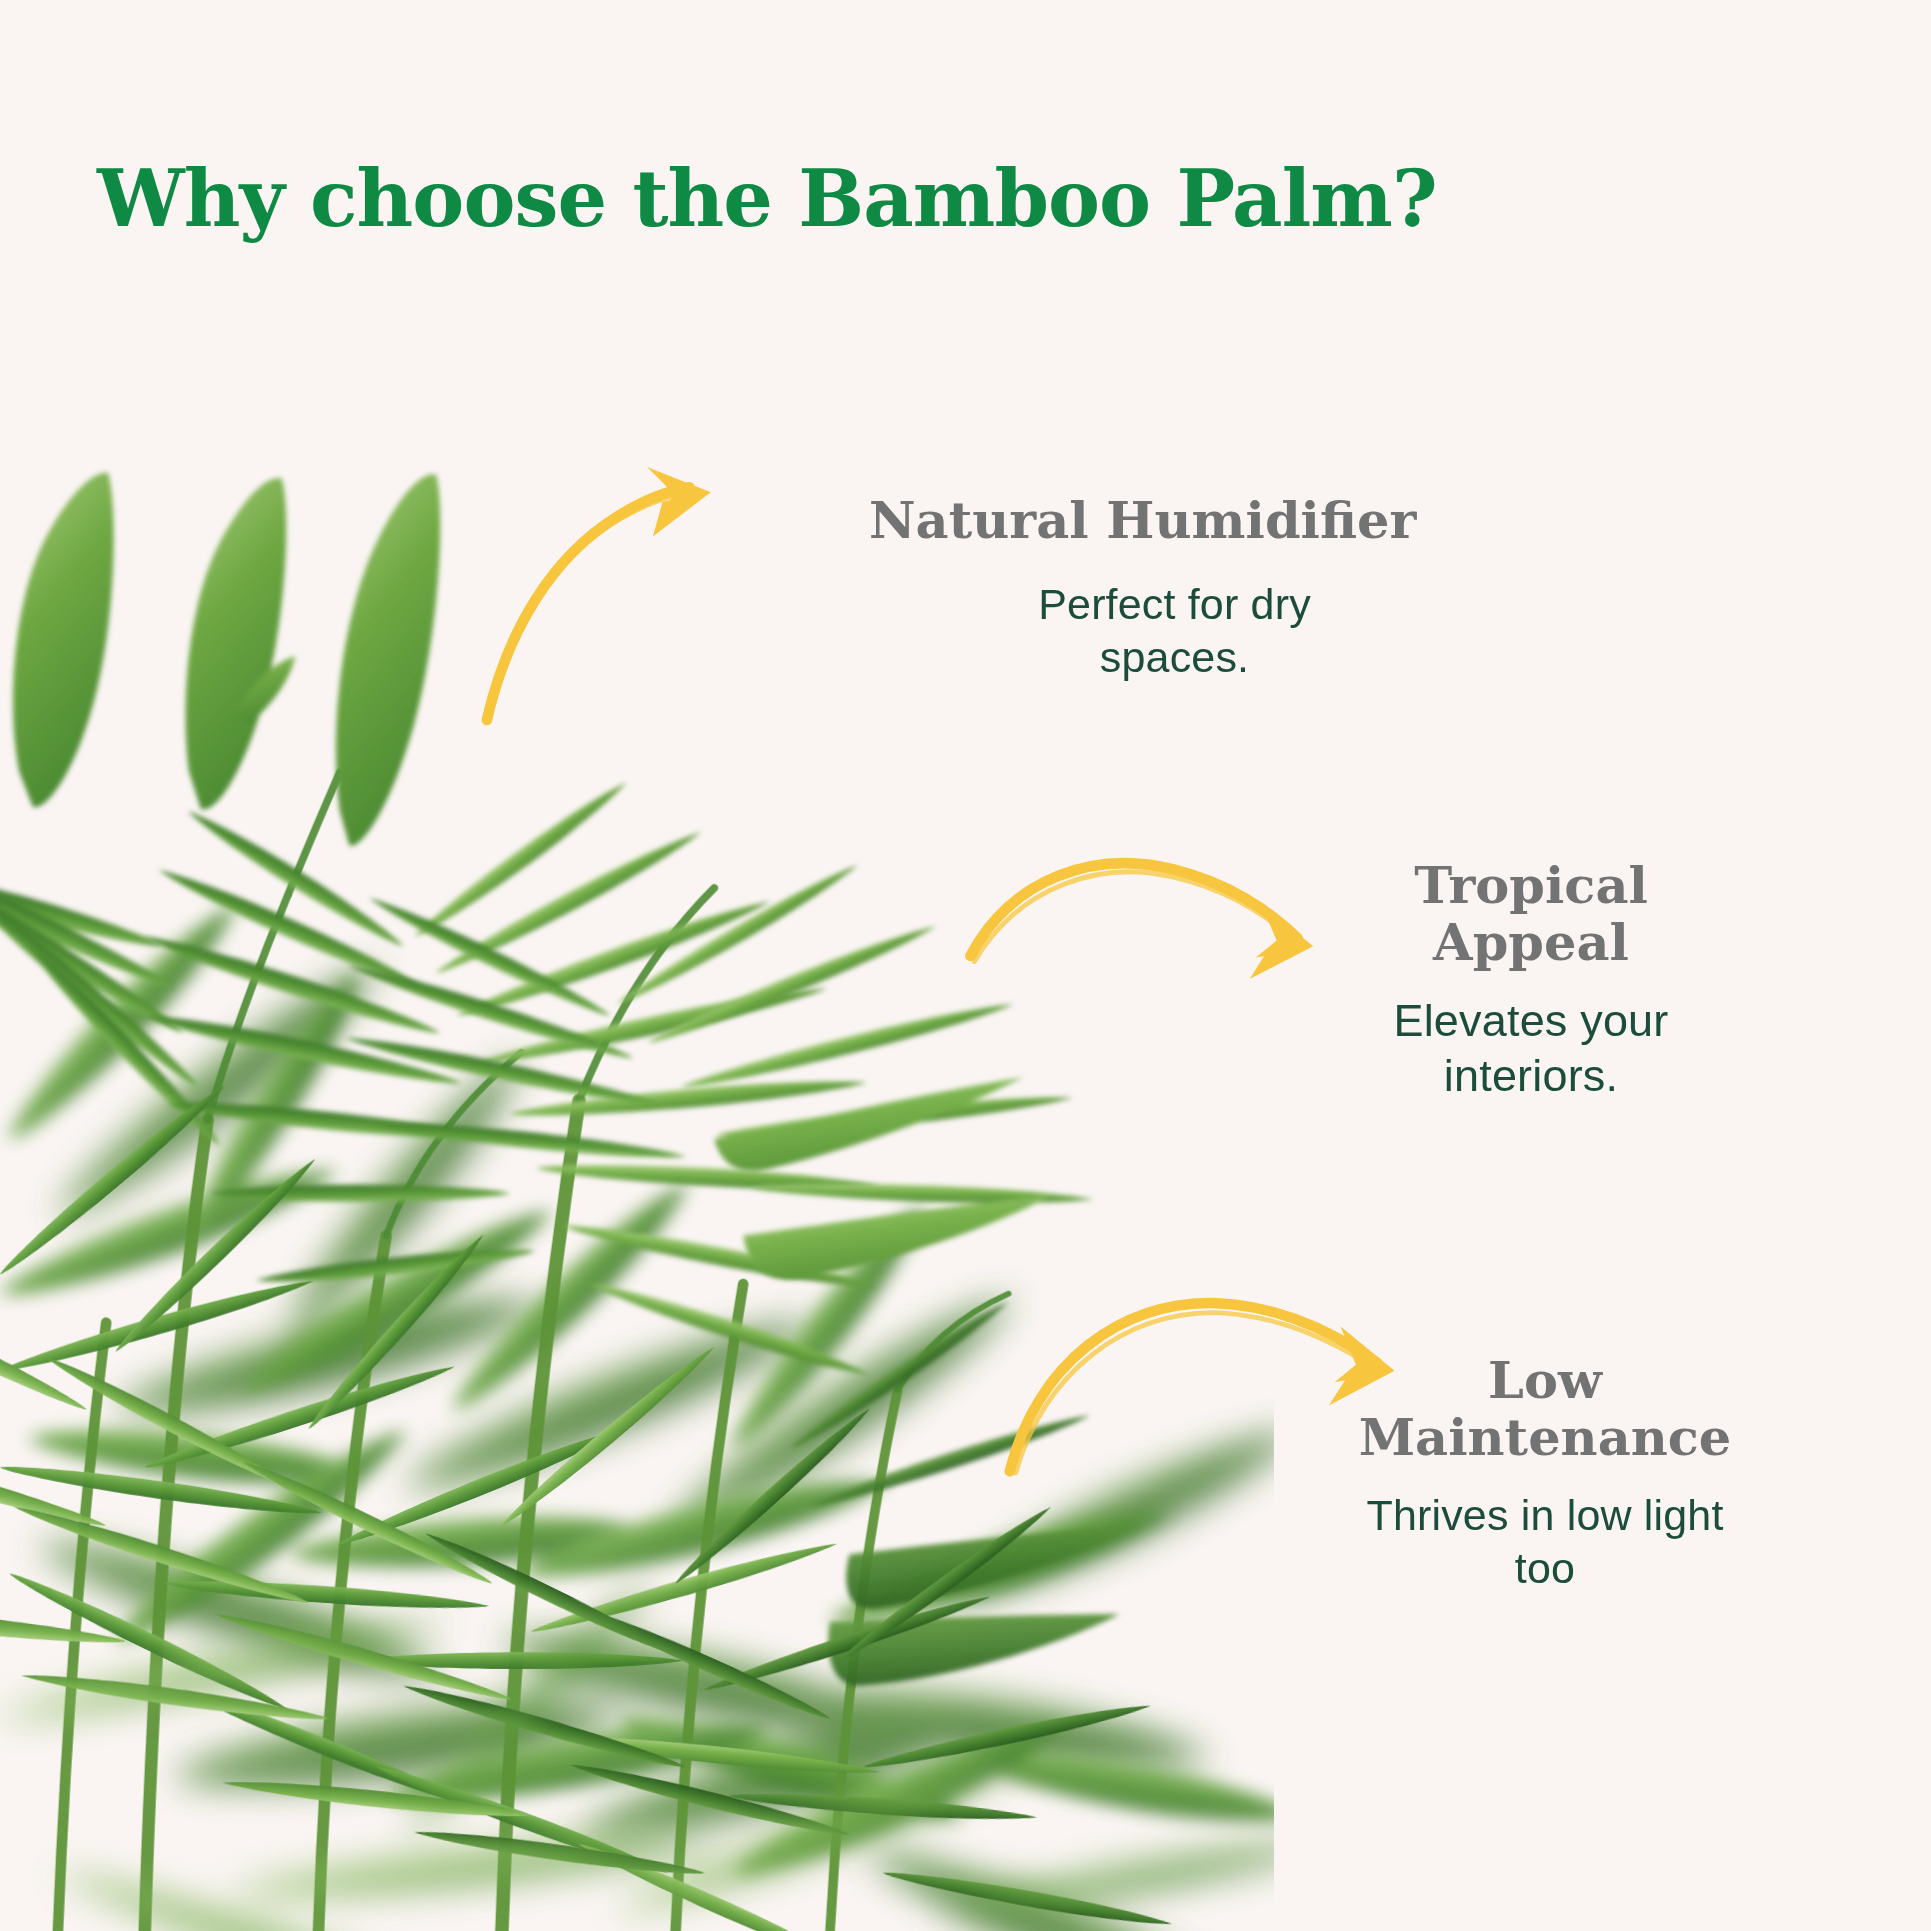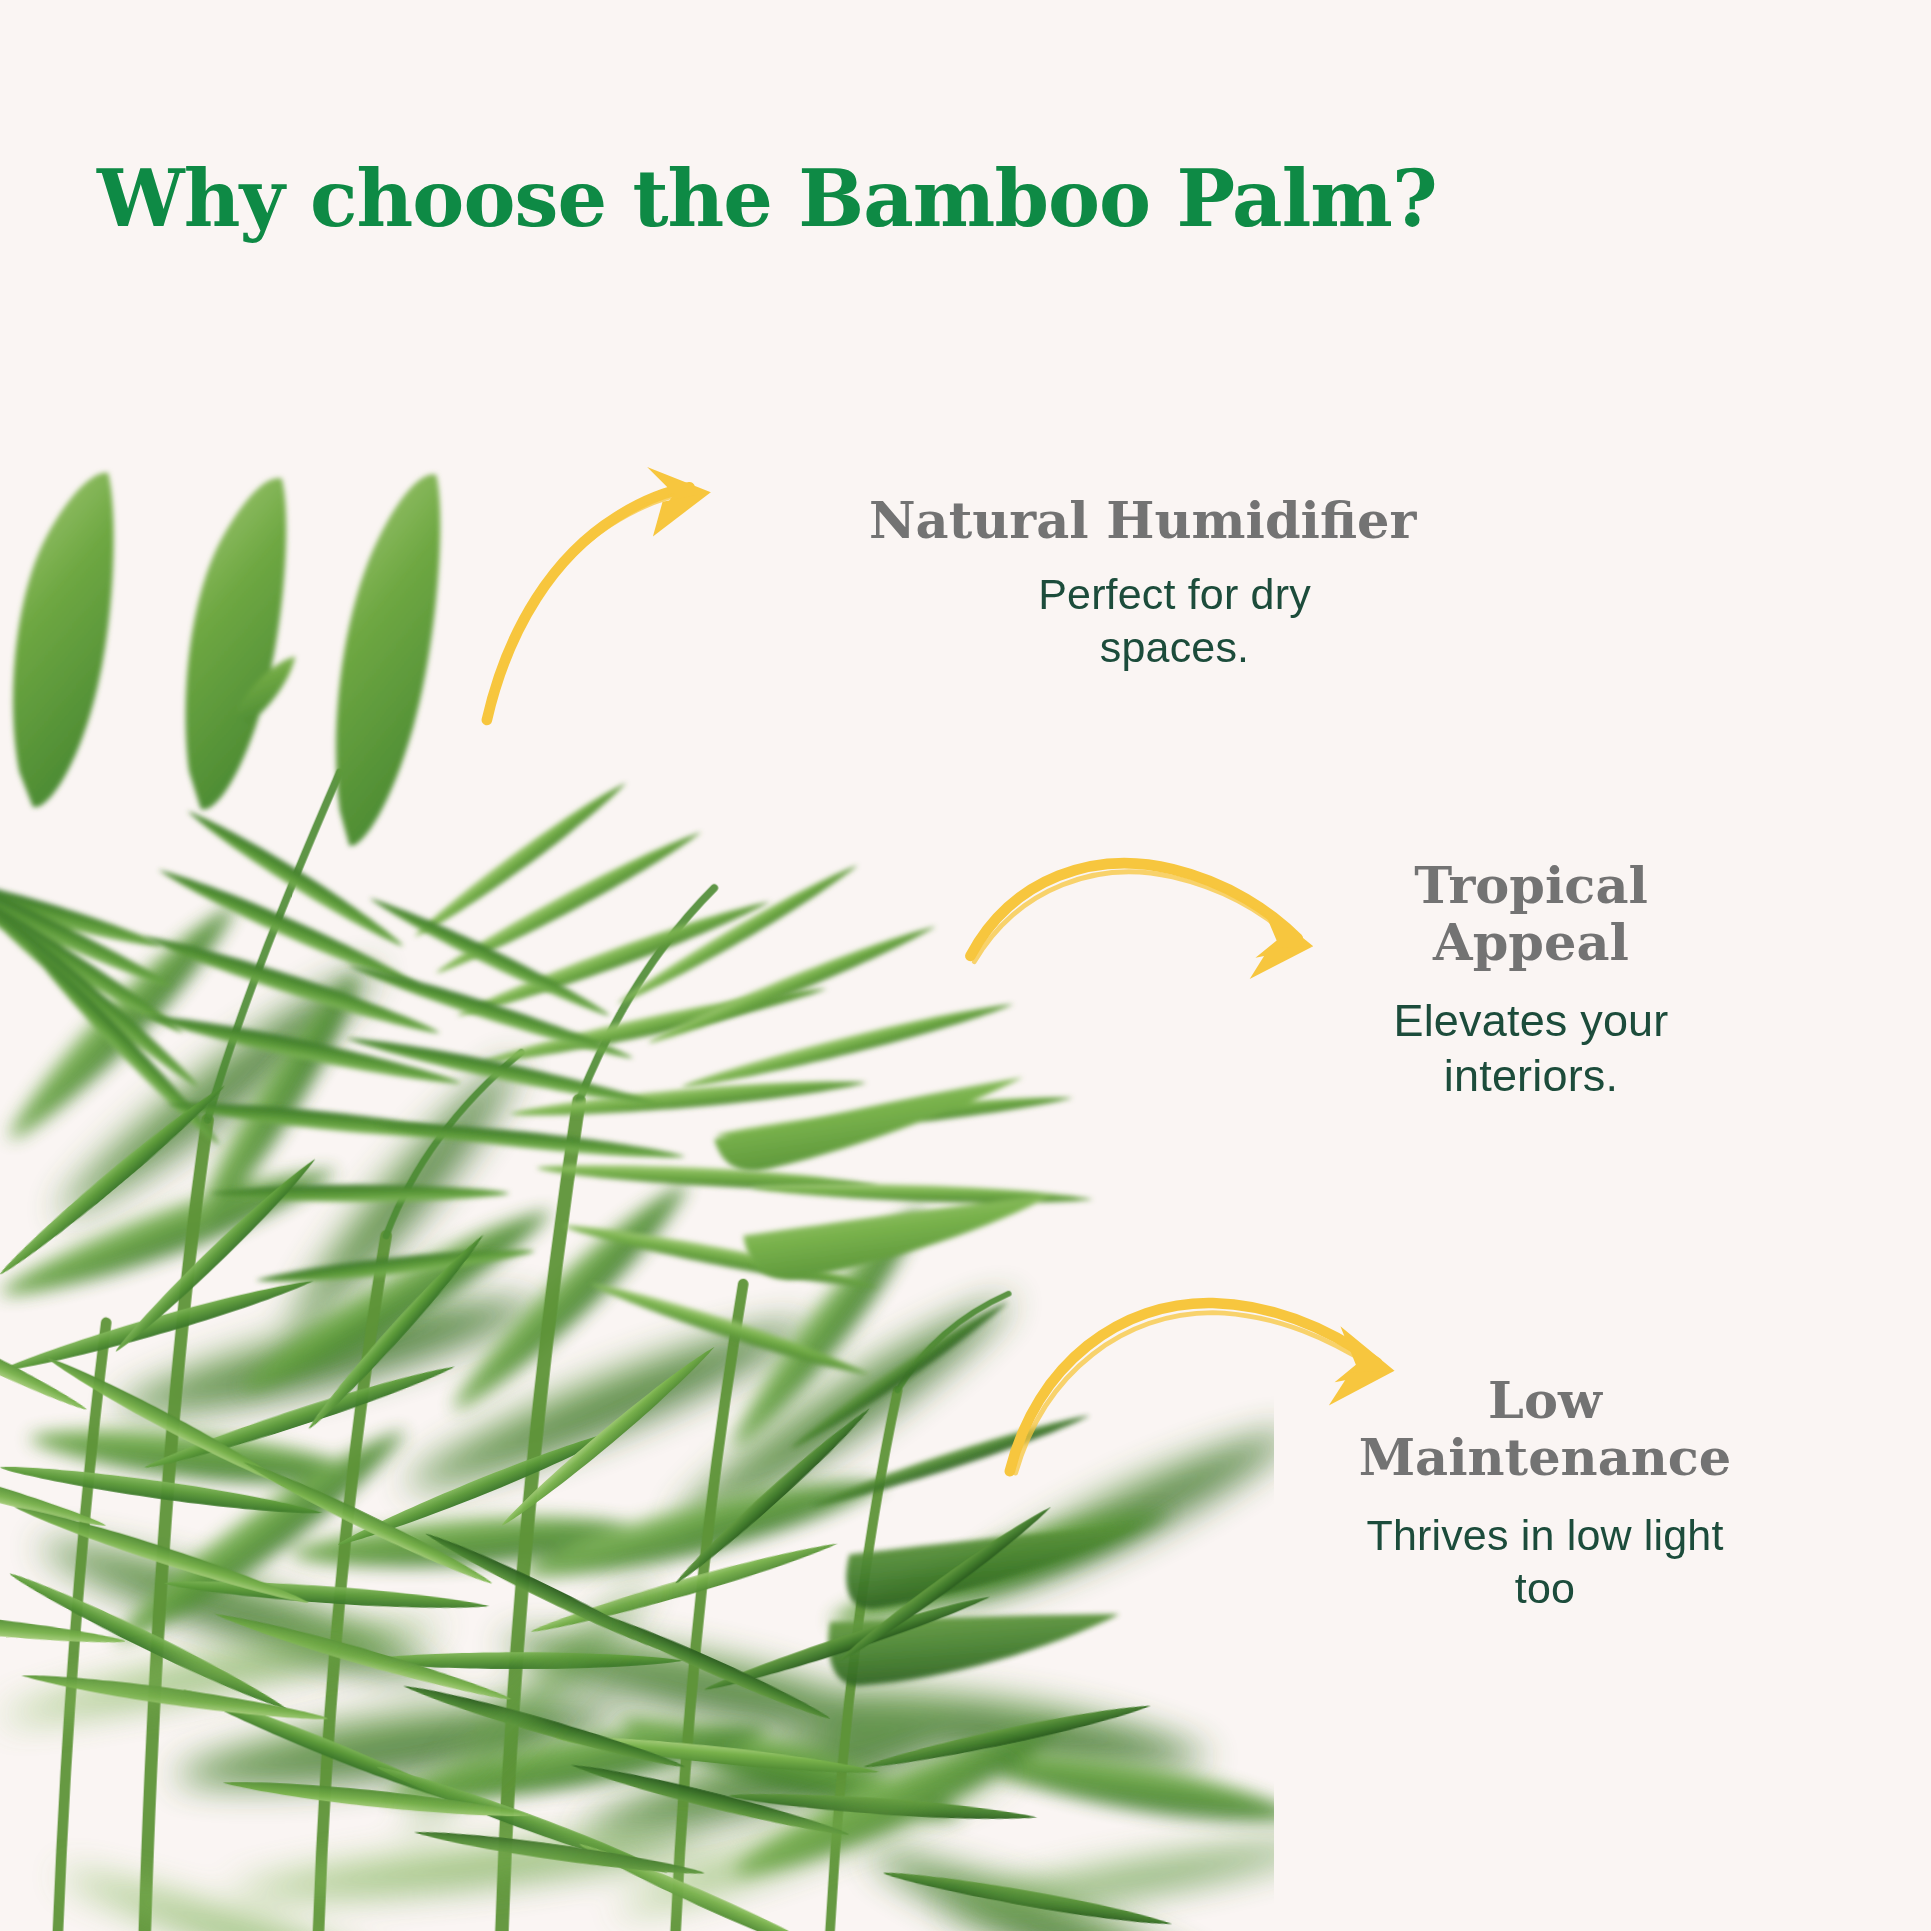--- a/index.html
+++ b/index.html
@@ -41,29 +41,29 @@
   .feature-desc {
     font-family:"Liberation Sans", sans-serif;
     font-weight:400;
     color:#1C4C3B;
     line-height:1.22;
     letter-spacing:0.004em;
   }
 
   #feature-1 { left:869px; top:492px; width:628px; text-align:left; }
   #feature-1 .feature-title { font-size:51px; }
-  #feature-1 .feature-desc  { font-size:43px; margin-top:19px; text-align:center;
+  #feature-1 .feature-desc  { font-size:43px; margin-top:29px; text-align:center;
                               width:367px; margin-left:122px; }
 
   #feature-2 { left:1357px; top:823px; width:348px; text-align:center; }
   #feature-2 .feature-title { font-size:51px;margin-top:34px; }
   #feature-2 .feature-desc  { font-size:45px; margin-top:23px; }
 
   #feature-3 { left:1352px; top:1352px; width:386px; text-align:center; }
-  #feature-3 .feature-title { font-size:51px;margin-top:20px; }
+  #feature-3 .feature-title { font-size:51px; }
   #feature-3 .feature-desc  { font-size:43px; margin-top:23px; }
 
   
   .arrow-svg { position:absolute; overflow:visible; pointer-events:none; }
   #arrow-1 { left:483px;  top:463px;  width:251px; height:261px; }
   #arrow-2 { left:966px; top:850px;  width:367px; height:183px; }
   #arrow-3 { left:1004px; top:1274px; width:406px; height:203px; }
 </style>
 </head>
 <body>

